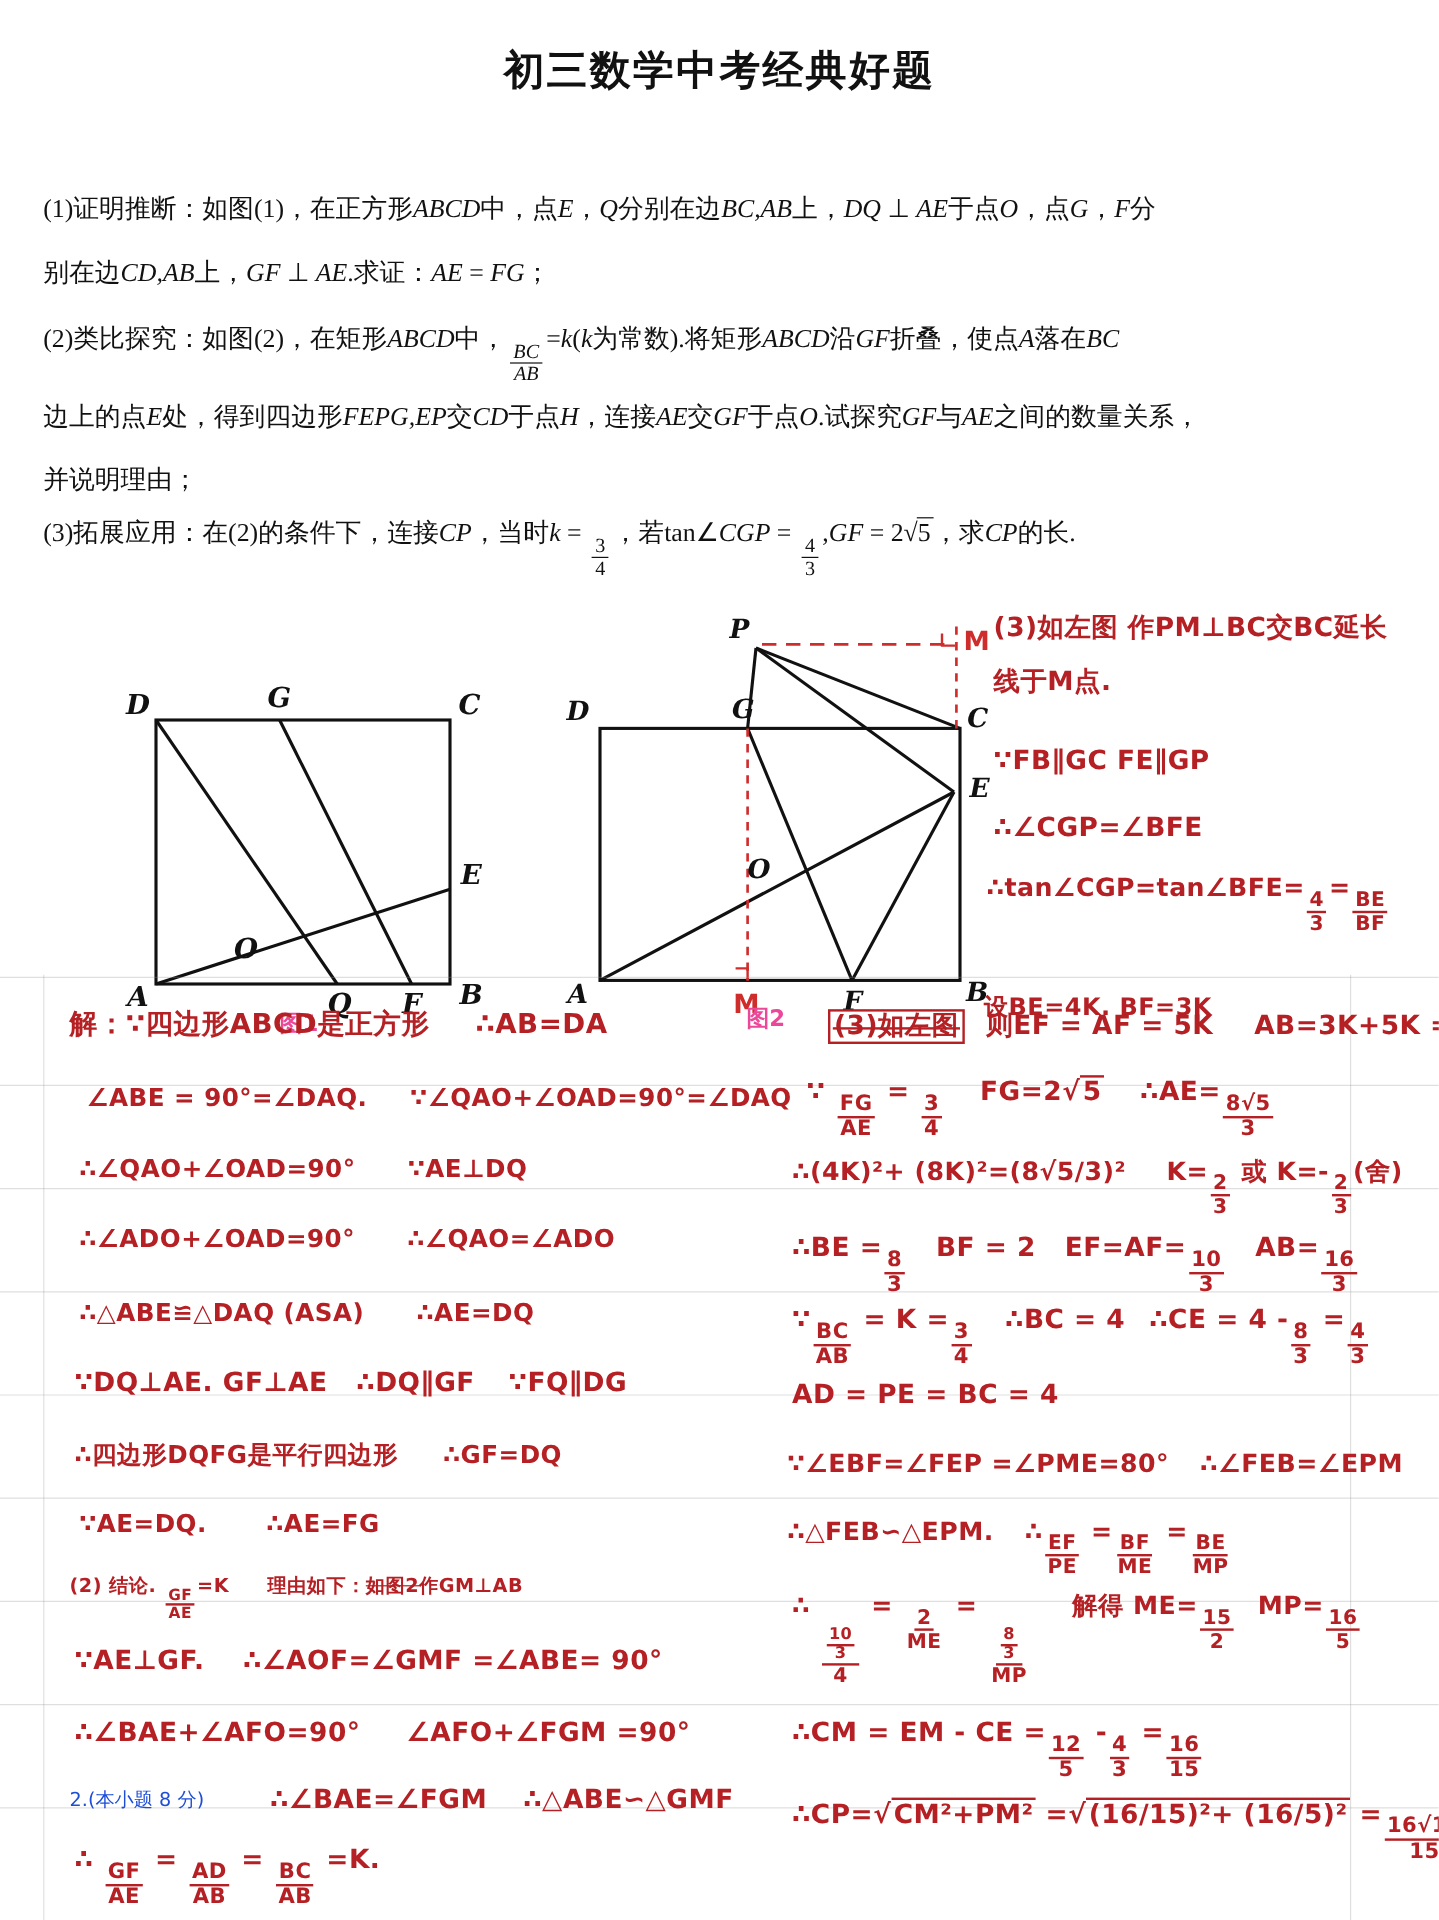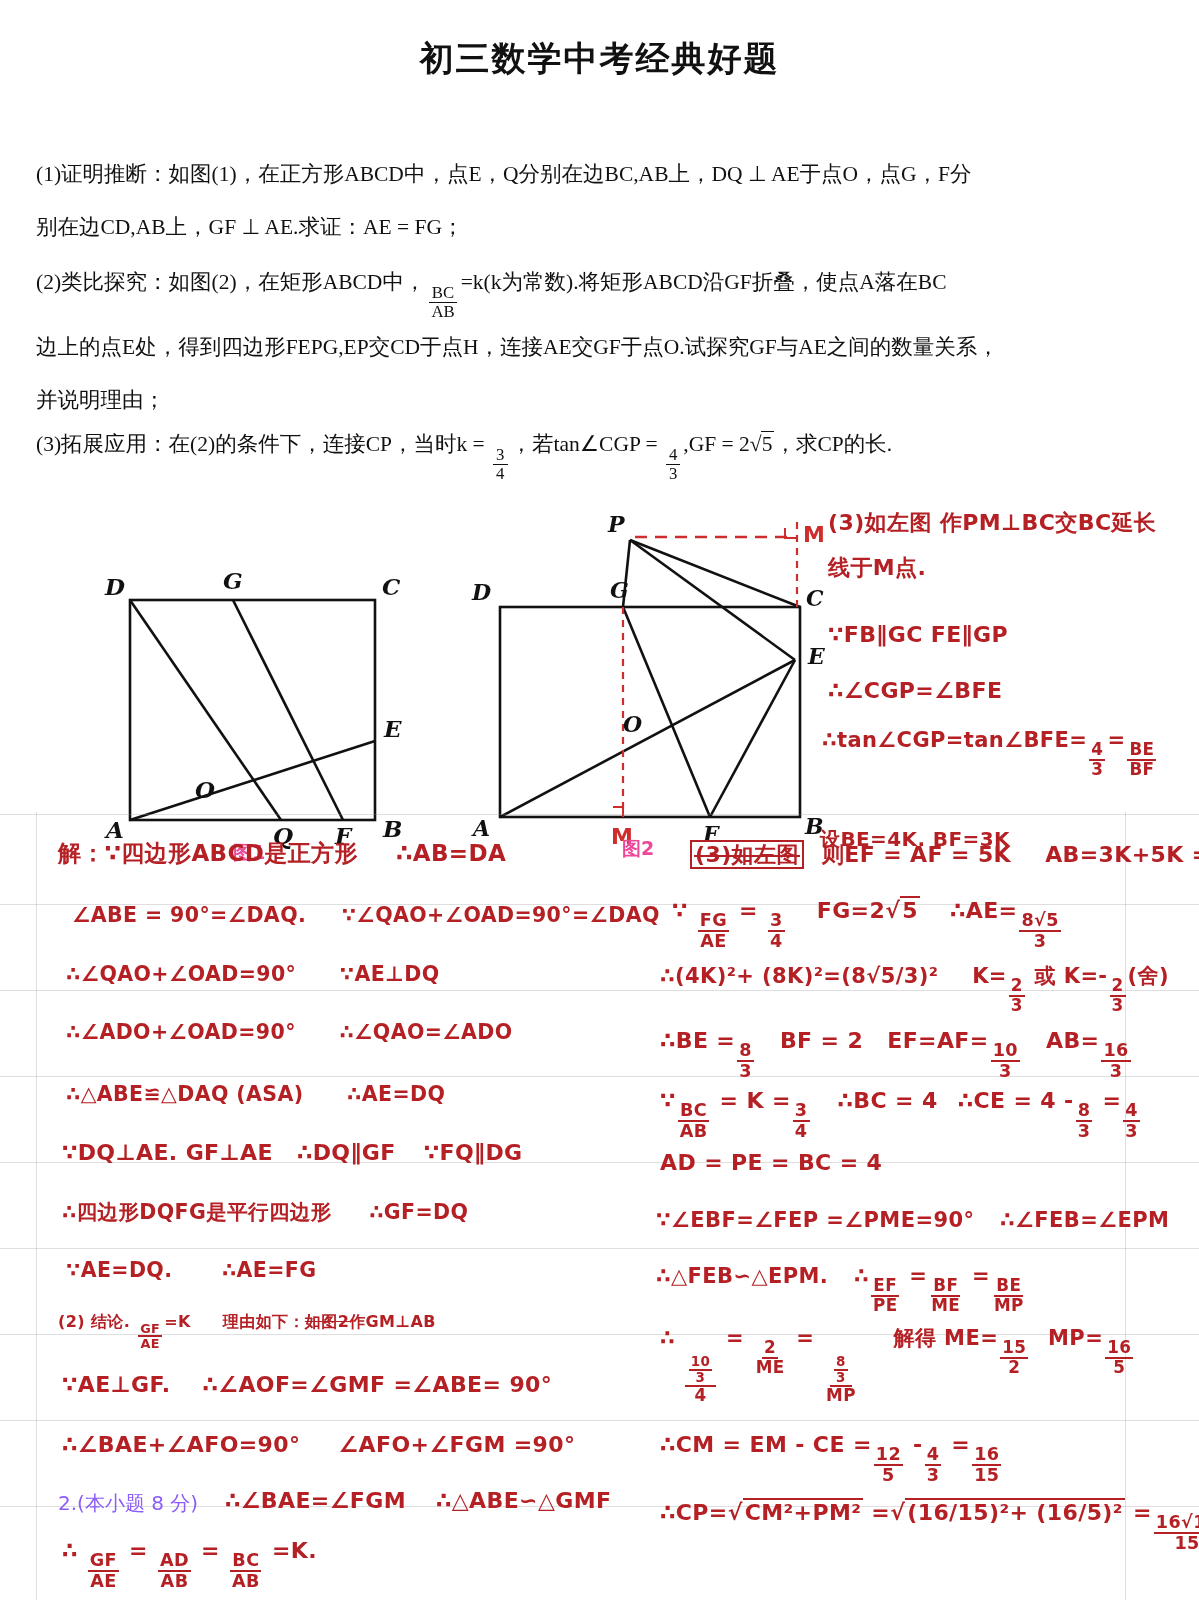--- a/index.html
+++ b/index.html
@@ -26,21 +26,21 @@
     left:36px;
     right:30px;
     color:#111;
     font-size:21.5px;
     line-height:53px;
     font-family:"Liberation Serif", serif;
   }
   .q1{top:148px;}
   .q2{top:256px;}
   .q3{top:418px;}
-  .it{font-family:"Liberation Serif",serif;}
+  .it{font-style:italic;font-family:"Liberation Serif",serif;}
   .frac{
     display:inline-flex;
     flex-direction:column;
     align-items:center;
     vertical-align:-0.55em;
     font-size:0.78em;
     line-height:1.08;
     margin:0 3px;
   }
   .frac .num{border-bottom:1.3px solid #111;padding:0 3px;}
@@ -268,21 +268,21 @@
   <span style="padding-left:26px;margin-top:40px;">理由如下：</span><span style="text-decoration:line-through;">如图2</span><span>作GM⊥AB</span>
 </div>
 <div class="hw" style="left:62px;top:1372px;font-size:22px;">
   <span>∵AE⊥GF.</span>
   <span style="padding-left:24px;">∴∠AOF=∠GMF =∠ABE= 90°</span>
 </div>
 <div class="hw" style="left:62px;top:1432px;font-size:22px;">
   <span>∴∠BAE+∠AFO=90°</span>
   <span style="padding-left:30px;">∠AFO+∠FGM =90°</span>
 </div>
-<div style="position:absolute;left:58px;top:1490px;font-family:'DejaVu Sans',sans-serif;font-size:20px;color:#8b5cf6;">2.(本小题 8 分)</div>
+<div style="position:absolute;left:58px;top:1490px;font-family:'DejaVu Sans',sans-serif;font-size:16px;color:#1d4ed8;">2.(本小题 8 分)</div>
 <div class="hw" style="left:225px;top:1488px;font-size:22px;">
   <span>∴∠BAE=∠FGM</span>
   <span style="padding-left:22px;">∴△ABE∽△GMF</span>
 </div>
 <div class="hw" style="left:62px;top:1538px;font-size:22px;">
   <span>∴</span>
   <span class="hfrac">
       <span class="num">GF</span>
       <span class="den">AE</span>
     </span>
@@ -361,21 +361,21 @@
       <span class="num">8</span>
       <span class="den">3</span>
     </span>
   <span>=</span><span class="hfrac">
       <span class="num">4</span>
       <span class="den">3</span>
     </span>
 </div>
 <div class="hw" style="left:660px;top:1150px;font-size:22px;">AD = PE = BC = 4</div>
 <div class="hw" style="left:656px;top:1208px;font-size:21px;">
-  <span>∵∠EBF=∠FEP =∠PME=90°</span>
+  <span>∵∠EBF=∠FEP =∠PME=80°</span>
   <span style="padding-left:18px;">∴∠FEB=∠EPM</span>
 </div>
 <div class="hw" style="left:656px;top:1264px;font-size:21px;">
   <span>∴△FEB∽△EPM.</span>
   <span style="padding-left:18px;">∴</span><span class="hfrac">
       <span class="num">EF</span>
       <span class="den">PE</span>
     </span>
   <span>=</span><span class="hfrac">
       <span class="num">BF</span>

